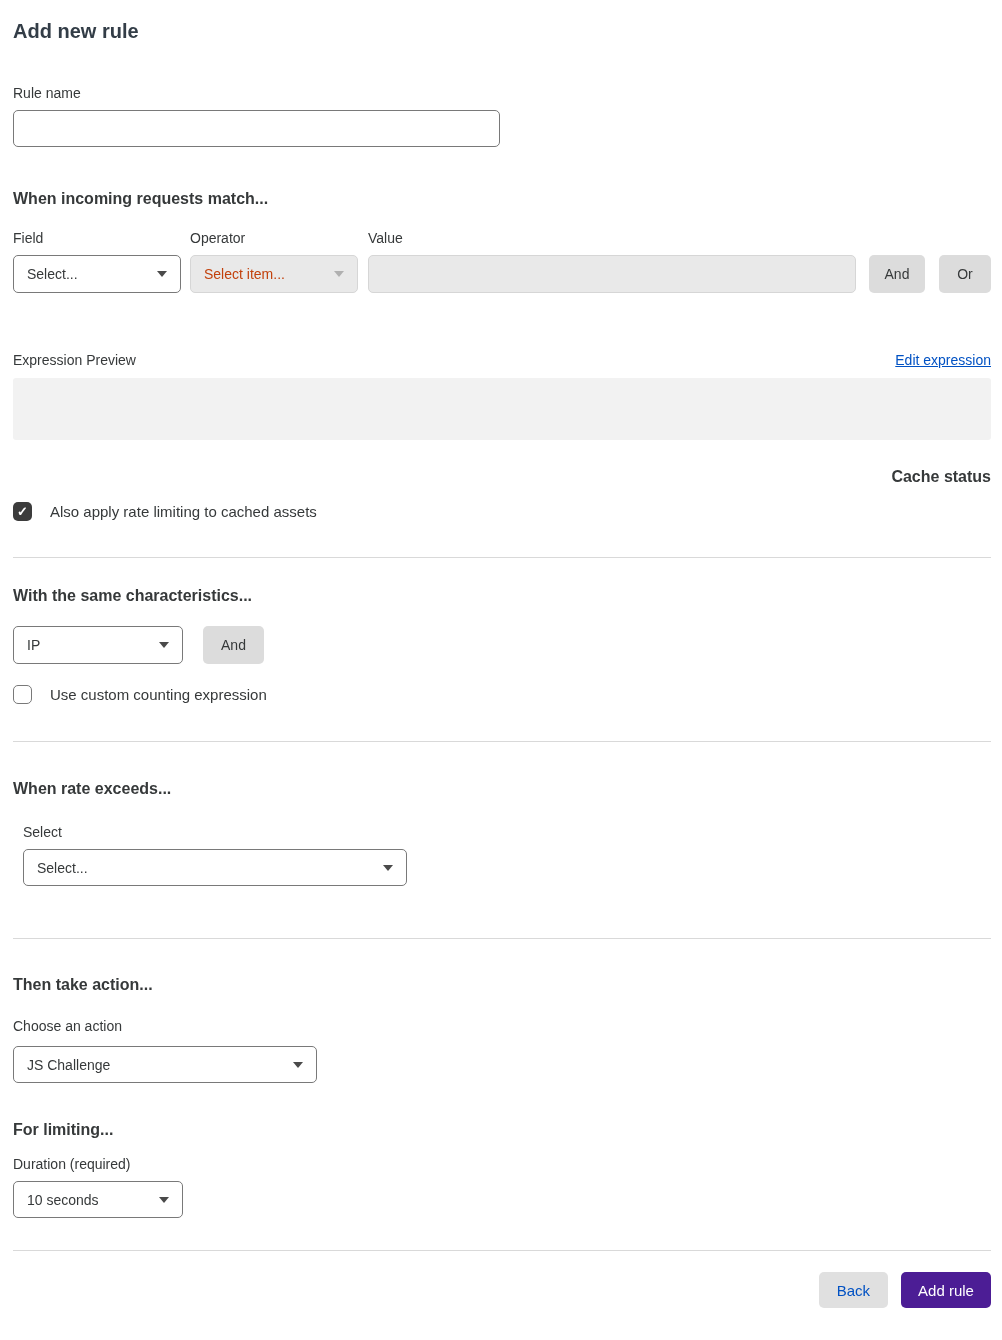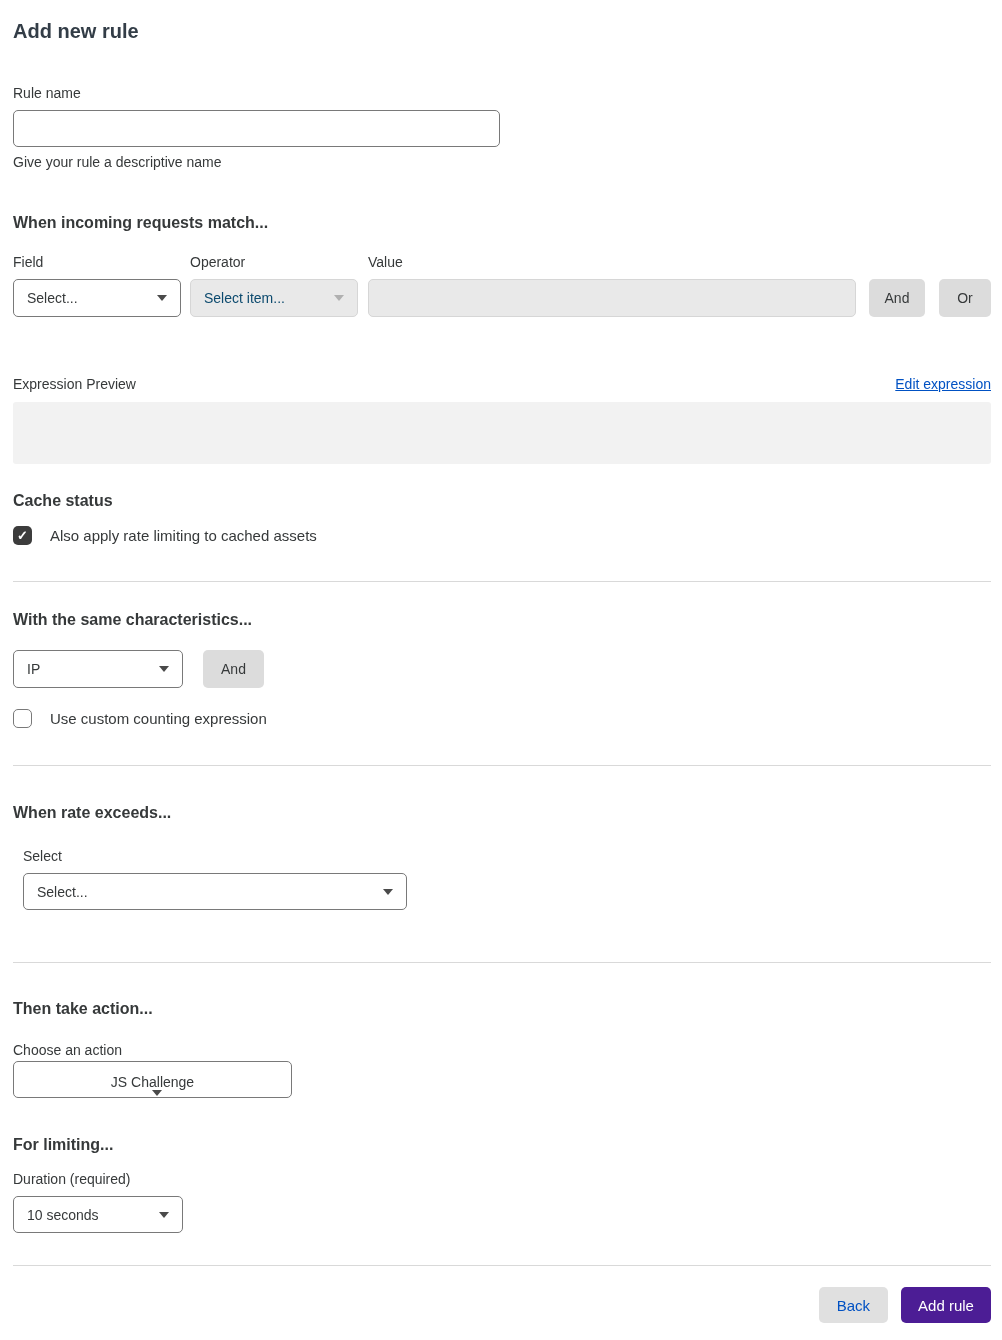--- a/index.html
+++ b/index.html
@@ -63,21 +63,21 @@
     border-radius: 5px;
     background: #ffffff;
     font-size: 14px;
     color: #36393a;
     padding: 12px 13px;
     cursor: pointer;
   }
   .select.disabled {
     background: #e9e9e9;
     border-color: #d6d6d6;
-    color: #0c4a6e;
+    color: #c2410c;
     cursor: default;
   }
   .chevron {
     width: 0; height: 0;
     border-left: 5px solid transparent;
     border-right: 5px solid transparent;
     border-top: 6px solid #4a4a4a;
     margin-left: 8px;
     flex: 0 0 auto;
   }
@@ -157,30 +157,30 @@
   .char-select { width: 170px; }
   .btn-and2 { width: 61px; height: 38px; margin-left: 20px; }
 
   .rate-controls-row { display: flex; align-items: flex-end; margin-top: 26px; }
   .cg-requests { width: 184px; }
   .cg-requests .text-input { width: 100%; }
   .cg-period { width: 384px; margin-left: 10px; }
   .cg-period .select { height: 37px; }
   .cg-requests .text-input { height: 37px; }
 
-  .action-select { width: 279px; height: 37px; margin-top: 2px; flex-direction: column; }
+  .action-select { width: 304px; height: 37px; margin-top: 11px; }
   .duration-select { width: 170px; height: 37px; margin-top: 8px; }
 
   .footer-row { display: flex; justify-content: flex-end; align-items: center; margin-top: 21px; }
   .footer-row .btn-primary { margin-left: 13px; }
 
   
   .mt-rule-name { margin-top: 42px; }
   .mt-match-heading { margin-top: 42px; }
-  .mt-cache-heading { margin-top: 27px; }
+  .mt-cache-heading { margin-top: 27px; text-align: right; }
   .mt-cache-check { margin-top: 16px; }
   .mt-div1 { margin-top: 36px; }
   .mt-char-heading { margin-top: 28px; }
   .mt-custom-check { margin-top: 21px; }
   .mt-div2 { margin-top: 37px; }
   .mt-rate-heading { margin-top: 37px; }
   .mt-div3 { margin-top: 52px; }
   .mt-action-heading { margin-top: 36px; }
   .mt-choose-label { margin-top: 24px; }
   .mt-duration-heading { margin-top: 37px; }
@@ -191,21 +191,20 @@
 </head>
 <body>
 
 <div class="page">
 
   <h1 class="page-title">Add new rule</h1>
 
   <div class="mt-rule-name">
     <label class="field-label label-mb">Rule name</label>
     <input type="text" class="text-input rule-name-input" value="" style="">
-    <div class="helper-text">Give your rule a descriptive name</div>
   </div>
 
   <h2 class="section-heading mt-match-heading">When incoming requests match...</h2>
 
   <div class="match-controls-row">
     <div class="control-group cg-field">
       <label class="field-label">Field</label>
       <div class="select">
         <span>Select...</span>
         <span class="chevron"></span>

